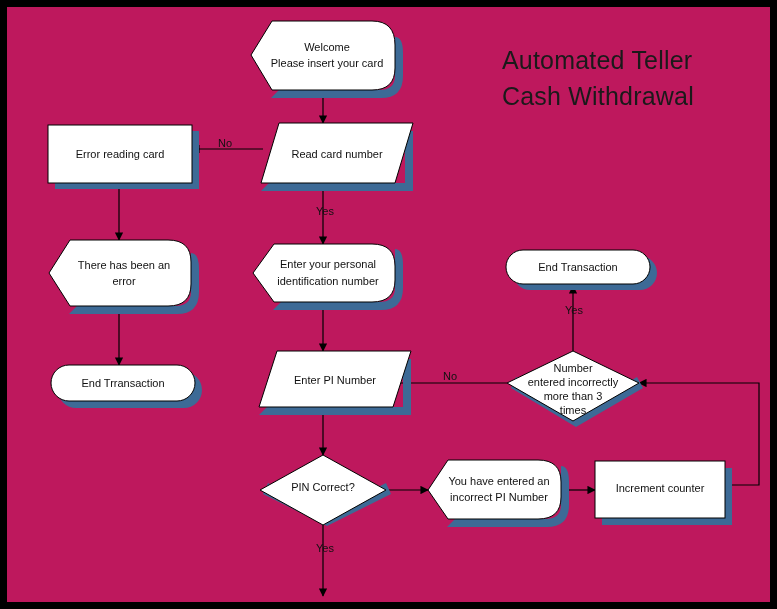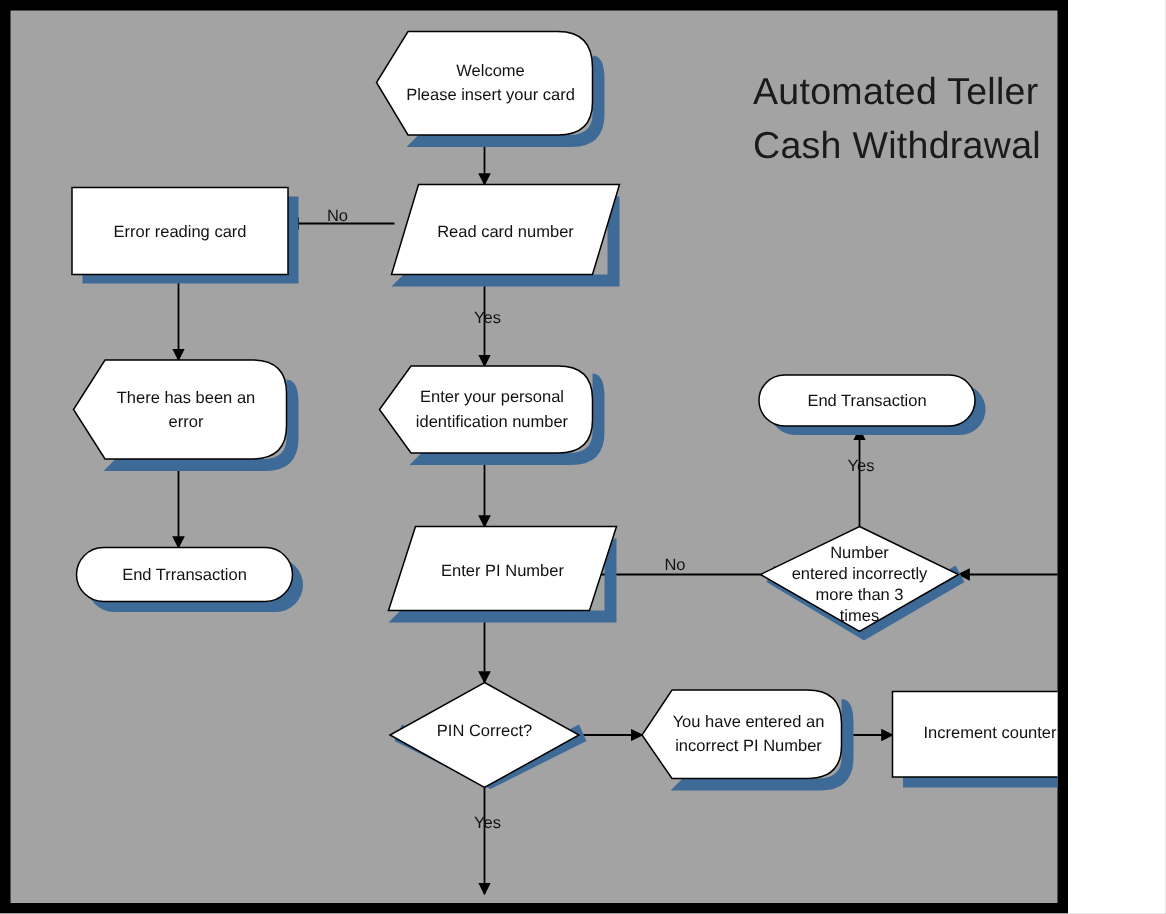--- a/index.html
+++ b/index.html
@@ -6,23 +6,23 @@
   html, body {
     margin: 0;
     padding: 0;
     background: #ffffff;
   }
   body {
     font-family: "Liberation Sans", sans-serif;
   }
   #canvas {
     position: relative;
-    width: 712px;
+    width: 777px;
     height: 609px;
-    background: #a3a3a3;
+    background: #be185d;
     box-sizing: border-box;
     border: 7px solid #000000;
     overflow: hidden;
   }
   #diagram-svg {
     position: absolute;
     left: 0;
     top: 0;
     width: 763px;
     height: 595px;

